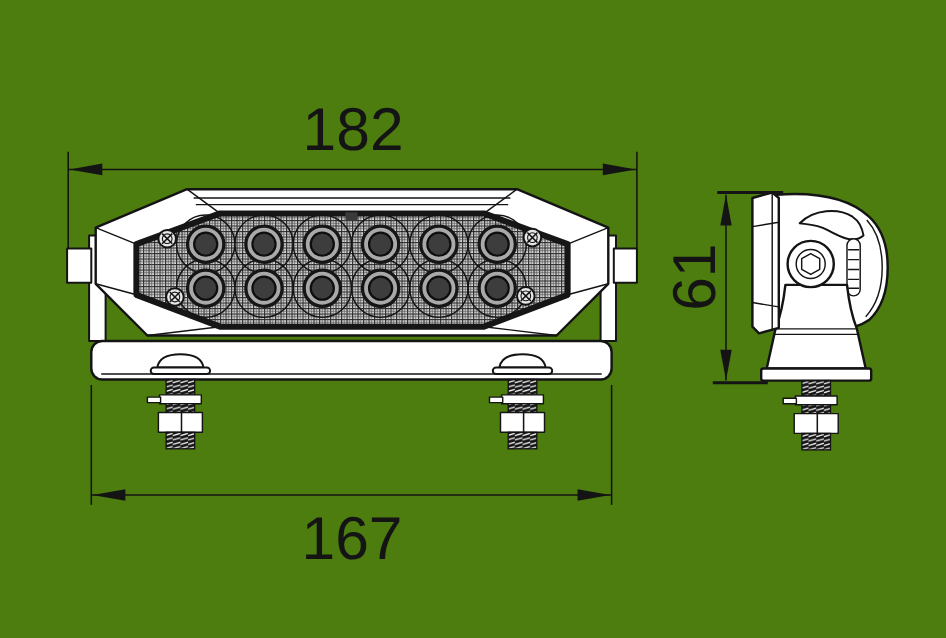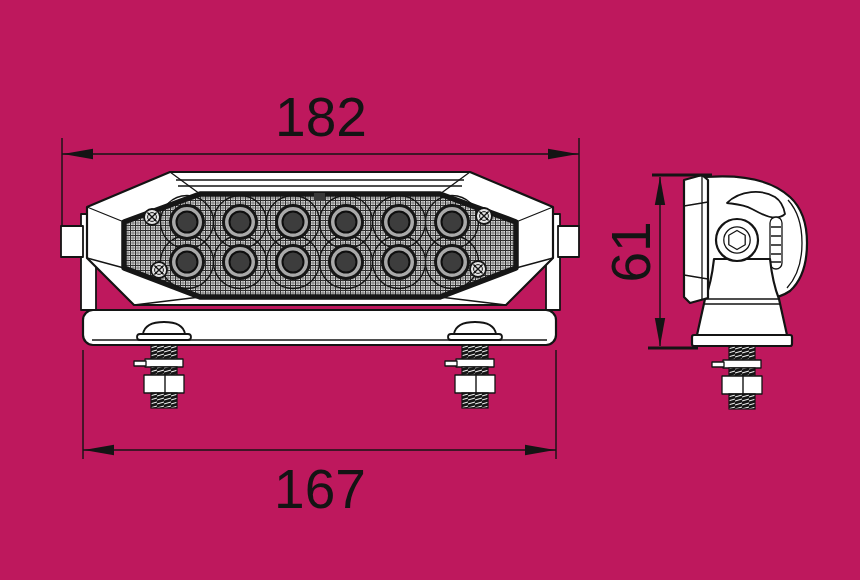--- a/index.html
+++ b/index.html
@@ -1,16 +1,16 @@
 <!DOCTYPE html>
 <html><head>
 <meta charset="utf-8">
 <style>
   html,body{margin:0;padding:0;background:#fff;}
-  .stage{width:860px;height:580px;background:#be185d;position:relative;overflow:hidden;}
+  .stage{width:860px;height:580px;background:#4d7c0f;position:relative;overflow:hidden;}
   svg{display:block;}
   .s1{stroke:#141414;stroke-width:1.3;fill:none;stroke-linejoin:round;}
   .s1f{stroke:#141414;stroke-width:1.3;fill:#fff;stroke-linejoin:round;}
   .s2{stroke:#141414;stroke-width:2.2;fill:#fff;stroke-linejoin:round;}
   .s18{stroke:#141414;stroke-width:1.8;fill:#fff;stroke-linejoin:round;}
   .dim{stroke:#141414;stroke-width:1.4;fill:none;}
   .tick{stroke:#141414;stroke-width:2.8;fill:none;}
   .arrow{fill:#141414;stroke:none;}
   .dimtext{font-family:"Liberation Sans","DejaVu Sans",sans-serif;font-size:55px;fill:#141414;text-anchor:middle;}
   .lens{stroke:#161616;stroke-width:5.5;stroke-linejoin:round;}

